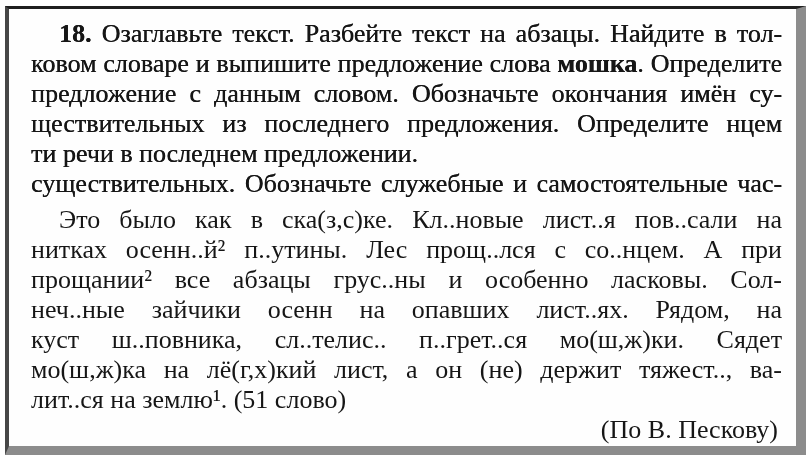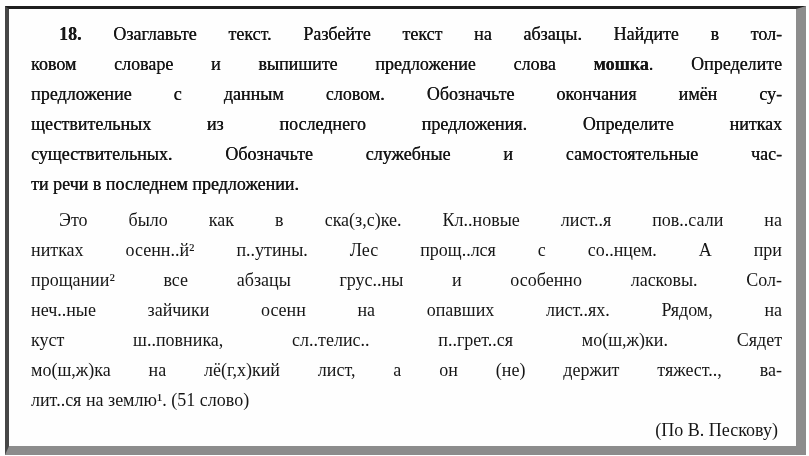--- a/index.html
+++ b/index.html
@@ -17,21 +17,21 @@
     position: absolute;
     left: 5px; top: 6px; right: 3px; bottom: 1px;
     border-top: 3px solid #1f1f1f;
     border-left: 4px solid #474747;
     border-right: 10px solid #8c8c8c;
     border-bottom: 9px solid #8c8c8c;
     background: #fefefe;
   }
   .content {
     padding: 10px 14px 0 22px;
-    font-size: 18px;
+    font-size: 26px;
     line-height: 30px;
   }
   .line { display: block; }
   .jl { text-align: justify; text-align-last: justify; }
   .indent { text-indent: 28px; }
   .para.task { margin-bottom: 6px; }
   
   .para.task .line { text-shadow: 0.35px 0 0 currentColor; }
   b { font-weight: bold; }
   .attribution { text-align: right; padding-right: 4px; font-family: Liberation Serif, serif; }
@@ -40,23 +40,23 @@
 <body>
 
 <div class="page">
   <div class="frame">
     <div class="content">
 
       <div class="para task">
         <div class="line jl indent"><b>18.</b> <span>Озаглавьте текст. Разбейте текст на абзацы. Найдите в тол-</span></div>
         <div class="line jl"><span>ковом словаре и выпишите предложение слова</span> <b>мошка</b><span>. Определите</span></div>
         <div class="line jl">предложение с данным словом. Обозначьте окончания имён су-</div>
-        <div class="line jl">ществительных из последнего предложения. Определите нитках</div>
+        <div class="line jl">ществительных из последнего предложения. Определите нцем</div>
+        <div class="line">ти речи в последнем предложении.</div>
         <div class="line jl">существительных. Обозначьте служебные и самостоятельные час-</div>
-        <div class="line">ти речи в последнем предложении.</div>
       </div>
 
       <div class="para body">
         <div class="line jl indent">Это было как в ска(з,с)ке. Кл..новые лист..я пов..сали на</div>
         <div class="line jl">нитках осенн..й² п..утины. Лес прощ..лся с со..нцем. А при</div>
         <div class="line jl">прощании² все абзацы грус..ны и особенно ласковы. Сол-</div>
         <div class="line jl">неч..ные зайчики осенн на опавших лист..ях. Рядом, на</div>
         <div class="line jl">куст ш..повника, сл..телис.. п..грет..ся мо(ш,ж)ки. Сядет</div>
         <div class="line jl">мо(ш,ж)ка на лё(г,х)кий лист, а он (не) держит тяжест.., ва-</div>
         <div class="line">лит..ся на землю¹. (51 слово)</div>

